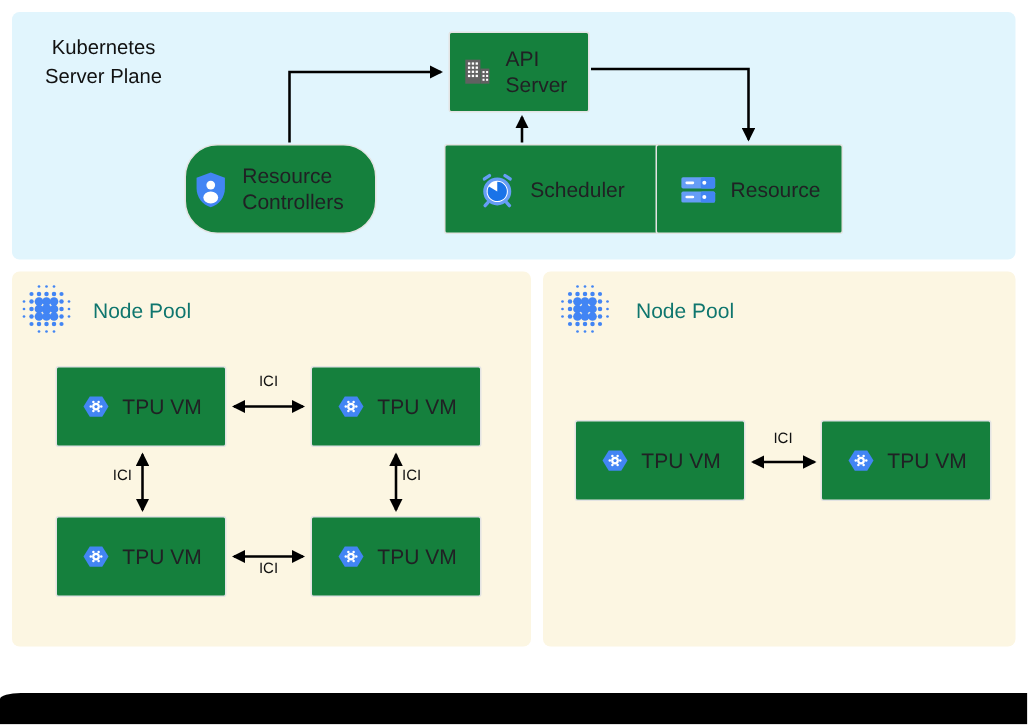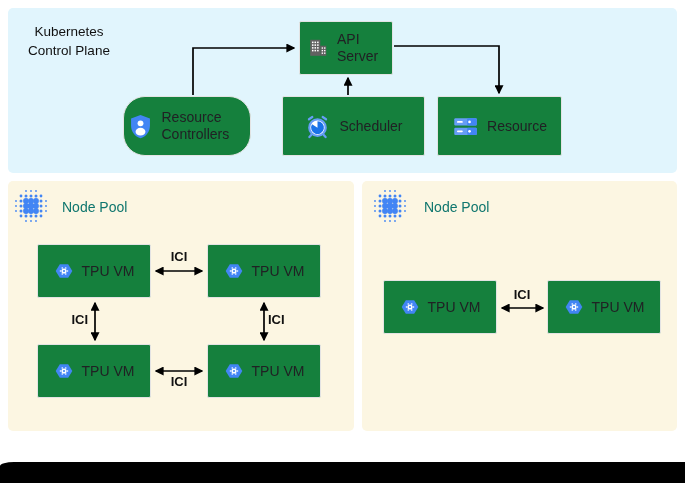--- a/index.html
+++ b/index.html
@@ -17,35 +17,35 @@
   }
   .box{
     position:absolute;background:#15803d;border:1px solid #E3E3E3;border-radius:2px;
     display:flex;align-items:center;justify-content:center;gap:8px;box-sizing:border-box;
   }
   .box .lbl{font-size:14px;line-height:17px;color:#202124;}
   .icon{display:flex;align-items:center;justify-content:center;flex:0 0 auto;}
   .np-header-icon{position:absolute;}
   .np-title{position:absolute;font-size:14px;color:#0f766e;}
   .ici{
-    position:absolute;font-size:13px;color:#111;width:40px;font-weight:bold;
+    position:absolute;font-size:10px;color:#111;width:40px;
   }
   #arrows{position:absolute;left:0;top:0;pointer-events:none;}
   #bottom-bar{
     position:absolute;left:0;top:462px;width:685px;height:21px;background:#000;
     border-top-left-radius:14px 4px;
   }
 </style>
 </head>
 <body>
 
 <div id="stage">
 
   <div class="panel" id="cp-panel">
-    <div class="cp-title">Kubernetes Control Plane</div>
+    <div class="cp-title">Kubernetes Server Plane</div>
 
     <div class="box" style="left:291px;top:13px;width:94px;height:54px;">
       <span class="icon">
         <svg width="22" height="22" viewBox="0 0 24 24">
           <rect x="3.5" y="3" width="11" height="17.5" fill="#616161"></rect>
           <rect x="14.5" y="9.5" width="6.5" height="11" fill="#616161"></rect>
           <g fill="#ffffff">
             <rect x="5.4" y="5" width="1.7" height="1.7"></rect>
               <rect x="8.2" y="5" width="1.7" height="1.7"></rect>
               <rect x="11" y="5" width="1.7" height="1.7"></rect>
@@ -74,21 +74,21 @@
       <span class="icon">
         <svg width="27" height="27" viewBox="0 0 24 24">
           <path d="M12 1.8 L20.4 4.9 V11 C20.4 16.6 17 20.8 12 22.4 C7 20.8 3.6 16.6 3.6 11 V4.9 Z" fill="#4285F4"></path>
           <circle cx="12" cy="9.2" r="2.6" fill="#ffffff"></circle>
           <ellipse cx="12" cy="16.6" rx="4.4" ry="3.5" fill="#ffffff"></ellipse>
         </svg>
       </span>
       <span class="lbl" style="width:86px;">Resource Controllers</span>
     </div>
 
-    <div class="box" style="left:274px;top:88px;width:143px;height:60px;">
+    <div class="box" style="left:288px;top:88px;width:143px;height:60px;">
       <span class="icon">
         <svg width="27" height="27" viewBox="0 0 24 24">
           <g stroke="#669DF6" stroke-width="2" stroke-linecap="round">
             <line x1="4.4" y1="5.6" x2="7.4" y2="3.6"></line>
             <line x1="19.6" y1="5.6" x2="16.6" y2="3.6"></line>
             <line x1="6.4" y1="19.6" x2="4.8" y2="21.4"></line>
             <line x1="17.6" y1="19.6" x2="19.2" y2="21.4"></line>
           </g>
           <circle cx="12" cy="13" r="7.3" fill="#ffffff" stroke="#669DF6" stroke-width="2"></circle>
           <path d="M12 13 L12 7.3 A5.7 5.7 0 1 1 7.1 10.1 Z" fill="#1A73E8"></path>

